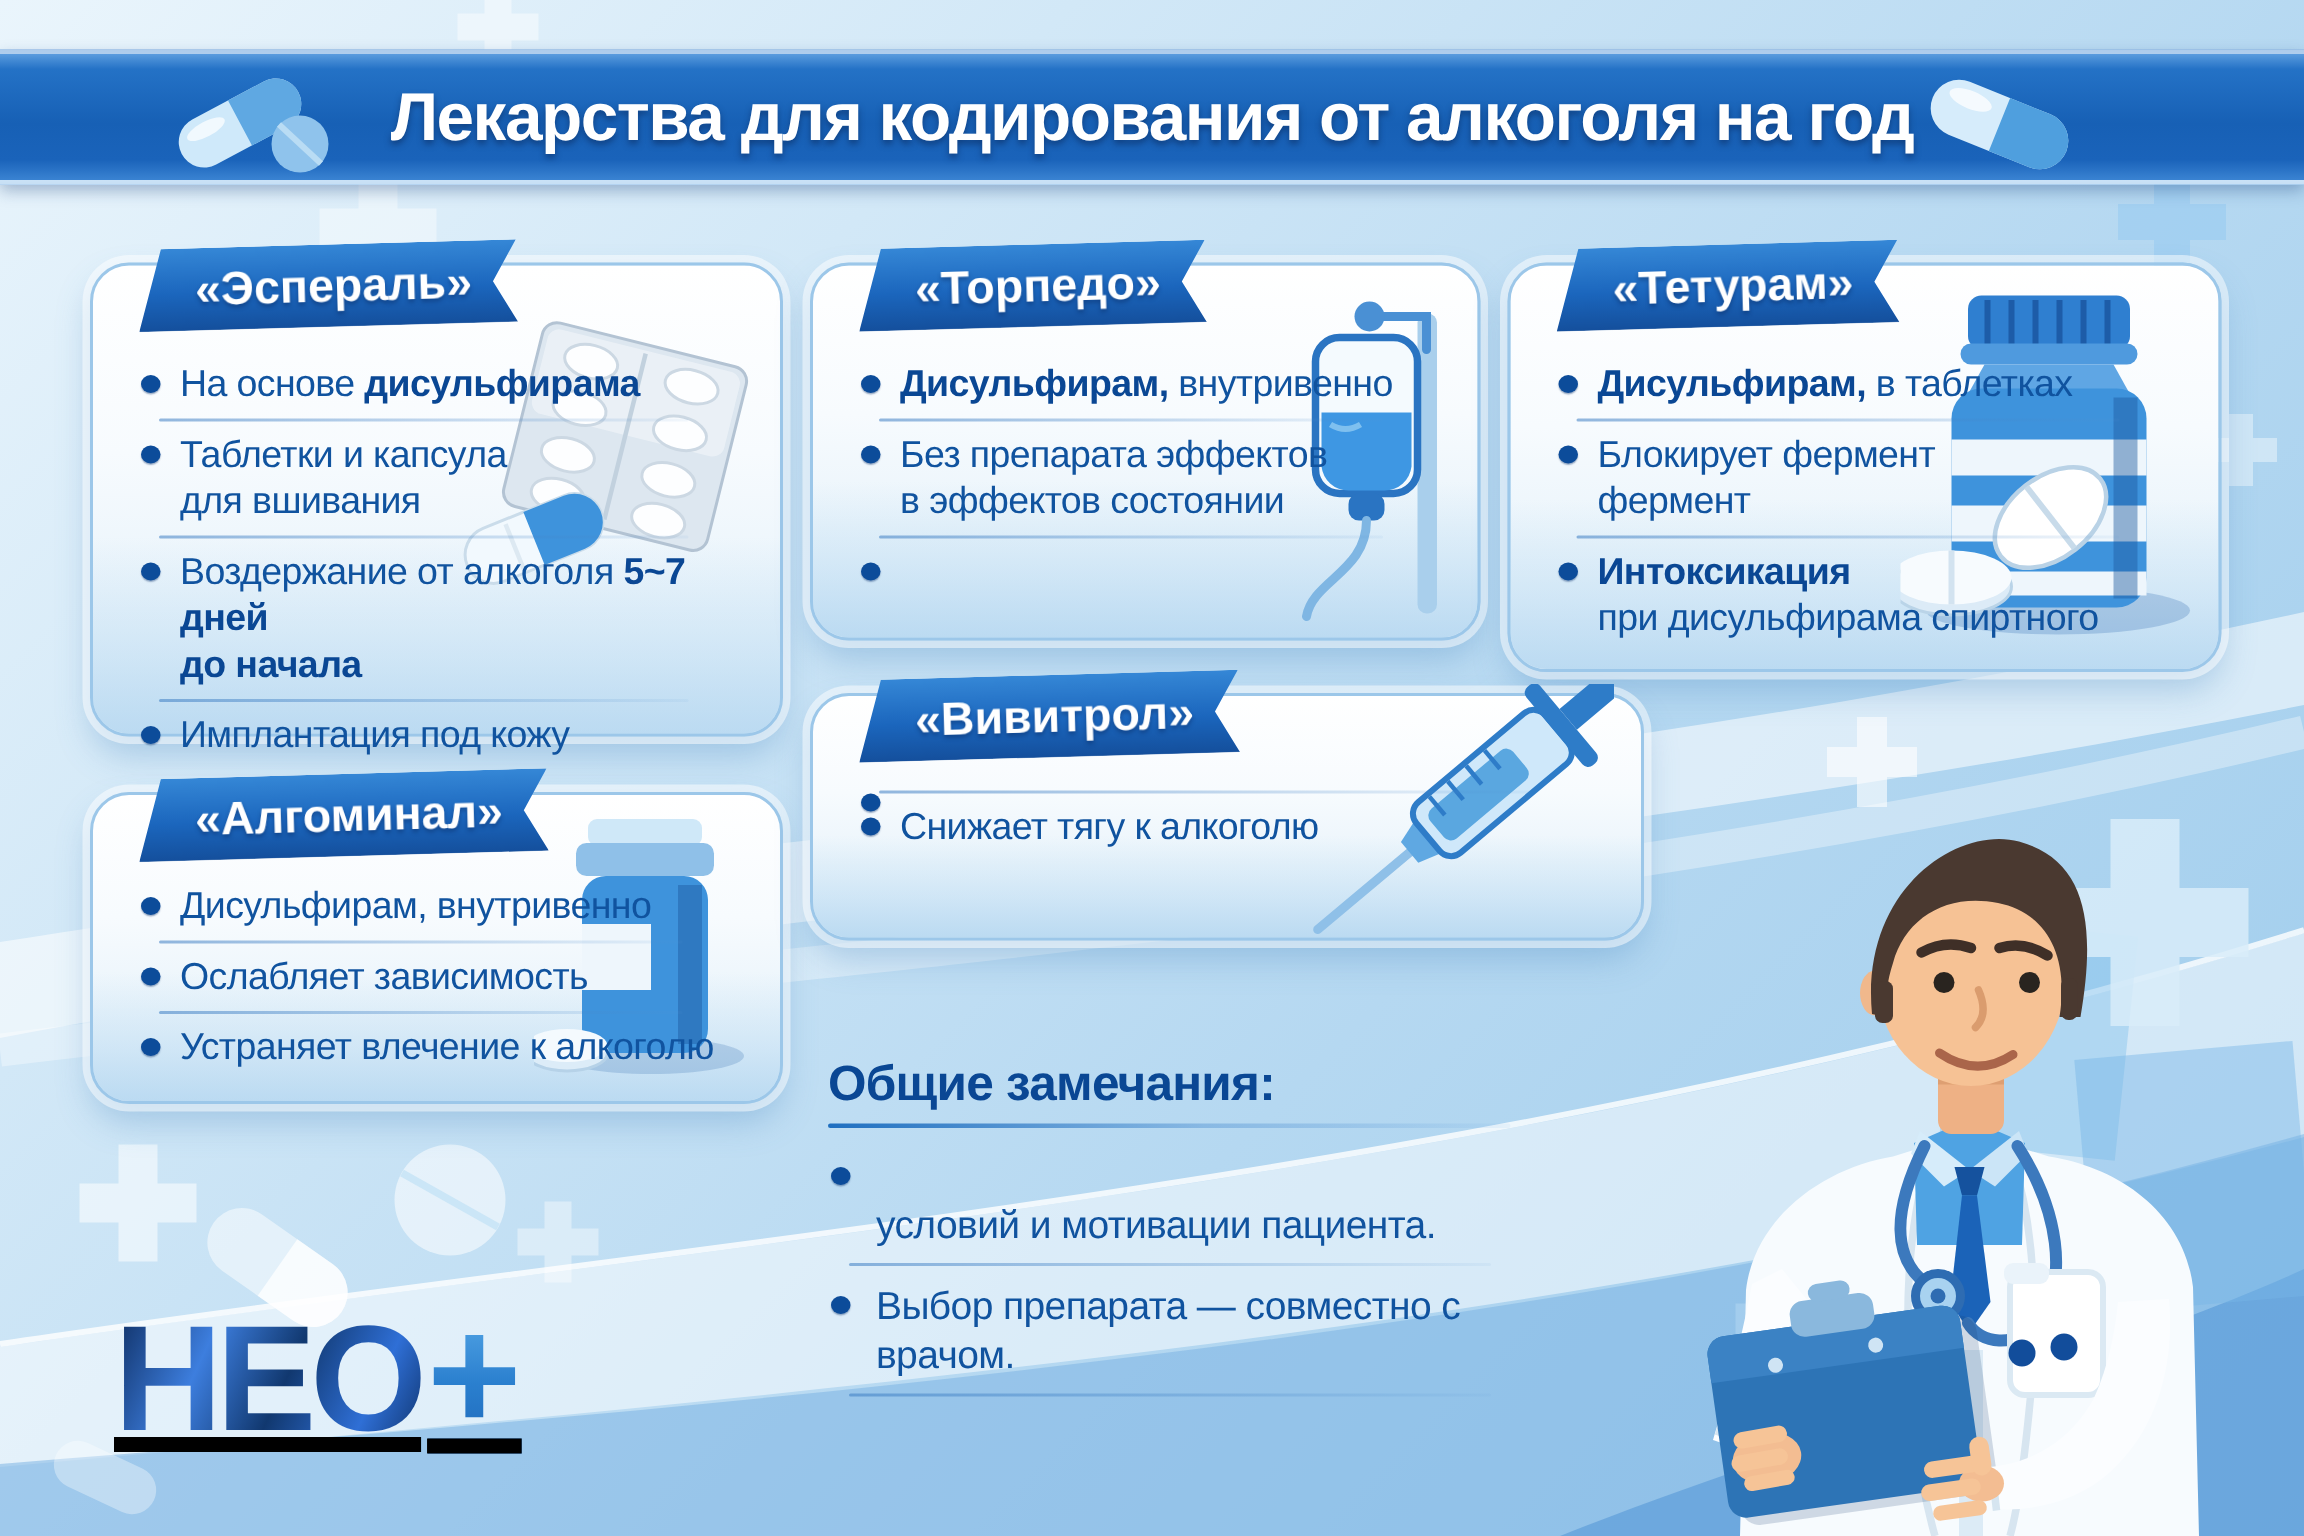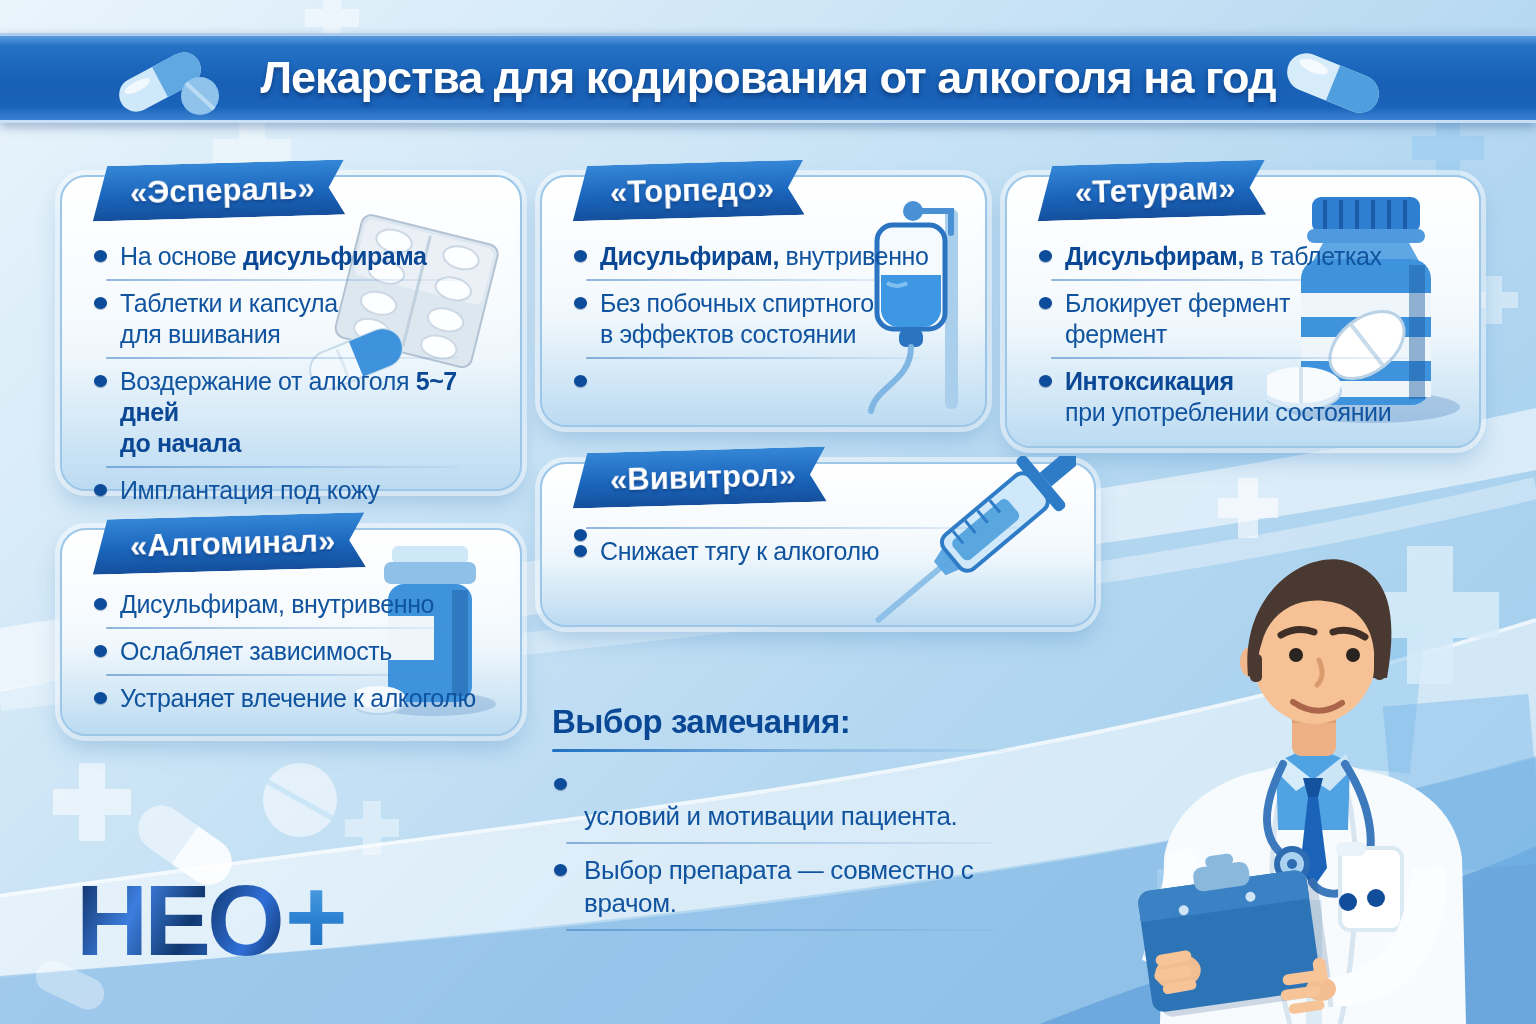--- a/index.html
+++ b/index.html
@@ -61,21 +61,21 @@
   .notes{position:absolute;left:552px;top:703px;width:478px;}
   .notes-heading{color:#0a4794;font-size:33px;font-weight:700;letter-spacing:-.5px;}
   .notes-rule{height:3px;width:455px;margin:8px 0 2px;border-radius:2px;
        background:linear-gradient(90deg,#1f6fc0 0%,rgba(80,145,210,.45) 55%,rgba(140,190,235,.1) 100%);}
   .notes ul{padding:4px 0 0 32px;}
   .notes li{font-size:26px;padding:10px 0 12px;}
   .notes .dot{left:-30px;top:20px;}
   .notes li::after{left:-18px;width:96%;}
 
   
-  .logo{position:absolute;left:76px;top:868px;display:flex;align-items:flex-end;line-height:1;}
+  .logo{position:absolute;left:76px;top:868px;display:flex;align-items:center;line-height:1;text-decoration:underline;}
   .logo-text{font-size:100px;font-weight:700;letter-spacing:-4px;
        background:linear-gradient(115deg,#0c2a5c 0%,#3d7ede 30%,#11386f 55%,#2f6fd6 80%,#0d3168 100%);
        -webkit-background-clip:text;background-clip:text;color:transparent;}
   .logo-plus{font-size:108px;font-weight:700;margin-left:4px;margin-top:-6px;
        background:linear-gradient(180deg,#5fb0ec 0%,#2b80cf 55%,#1c66b8 100%);
        -webkit-background-clip:text;background-clip:text;color:transparent;}
 
   .doctor{position:absolute;left:1090px;top:548px;width:446px;height:476px;}
 </style>
 </head>
@@ -183,21 +183,21 @@
       <path d="M66,12 H104 V34" stroke="#4a90d4" stroke-width="6" fill="none" stroke-linecap="round"></path>
       <circle cx="66" cy="12" r="10" fill="#4a90d4"></circle>
       <rect x="30" y="26" width="68" height="104" rx="16" fill="#f4fafe" stroke="#2a74c2" stroke-width="5"></rect>
       <path d="M34,76 h60 v36 a18,18 0 0 1 -18,16 h-24 a18,18 0 0 1 -18,-16 z" fill="#3e97e3"></path>
       <path d="M40,84 q10,6 20,0" stroke="#7fc0ef" stroke-width="4" fill="none"></path>
       <rect x="52" y="130" width="24" height="18" rx="7" fill="#2a74c2"></rect>
       <path d="M64,148 C64,182 28,188 24,212" stroke="#7fb6e3" stroke-width="6" fill="none" stroke-linecap="round"></path>
     </svg>
     <ul>
         <li><span class="dot"></span><span><span class="b">Дисульфирам,</span><span> внутривенно</span></span></li>
-        <li><span class="dot"></span><span><span>Без побочных спиртного</span><br><span>в эффектов состоянии</span></span></li>
+        <li><span class="dot"></span><span><span>Без препарата эффектов</span><br><span>в эффектов состоянии</span></span></li>
         <li><span class="dot"></span></li>
       </ul>
   </section>
 
   <section class="card" id="card-teturam">
     <div class="ribbon">
       <span>«Тетурам»</span>
     </div>
     <svg class="card-art" style="right:12px;top:18px;" width="200" height="235" viewBox="0 0 200 235">
       <ellipse cx="105" cy="212" rx="88" ry="16" fill="rgba(45,105,175,0.25)"></ellipse>
@@ -221,21 +221,21 @@
         <ellipse cx="100" cy="150" rx="42" ry="27" fill="#ffffff" stroke="#b9d2e6" stroke-width="3"></ellipse>
         <line x1="100" y1="124" x2="100" y2="176" stroke="#c8dbea" stroke-width="4"></line>
       </g>
       <ellipse cx="34" cy="196" rx="40" ry="19" fill="#dcebf7" stroke="#bad4e8" stroke-width="2"></ellipse>
       <ellipse cx="34" cy="190" rx="40" ry="18" fill="#f7fbfe"></ellipse>
       <path d="M34,172 L34,208" stroke="#d3e3f0" stroke-width="4"></path>
     </svg>
     <ul>
         <li><span class="dot"></span><span><span class="b">Дисульфирам,</span><span> в таблетках</span></span></li>
         <li><span class="dot"></span><span><span>Блокирует фермент</span><br><span>фермент</span></span></li>
-        <li><span class="dot"></span><span><span class="b">Интоксикация</span><br><span>при употреблении состоянии</span></span></li>
+        <li><span class="dot"></span><span><span class="b">Интоксикация</span><br><span>при дисульфирама спиртного</span></span></li>
       </ul>
   </section>
 
   <section class="card" id="card-algominal">
     <div class="ribbon">
       <span>«Алгоминал»</span>
     </div>
     <svg class="card-art" style="right:14px;top:14px;" width="150" height="175" viewBox="0 0 150 175">
       <ellipse cx="78" cy="160" rx="62" ry="12" fill="rgba(45,105,175,0.22)"></ellipse>
       <rect x="36" y="2" width="76" height="18" rx="6" fill="#cfe8f8"></rect>
@@ -274,21 +274,21 @@
         <rect x="172" y="-19" width="14" height="38" rx="6" fill="#2e7cc8"></rect>
       </g>
     </svg>
     <ul>
         <li><span class="dot"></span></li>
         <li><span class="dot"></span><span><span>Снижает тягу к алкоголю</span></span></li>
       </ul>
   </section>
 
   <section class="notes">
-    <div class="notes-heading">Выбор замечания:</div>
+    <div class="notes-heading">Общие замечания:</div>
     <div class="notes-rule"></div>
     <ul>
         <li><span class="dot"></span><span><br><span>условий и мотивации пациента.</span></span></li>
         <li><span class="dot"></span><span><span>Выбор препарата — совместно с врачом.</span></span></li>
       </ul>
   </section>
 
   <div class="logo">
     <span class="logo-text">НЕО</span>
     <span class="logo-plus">+</span>

